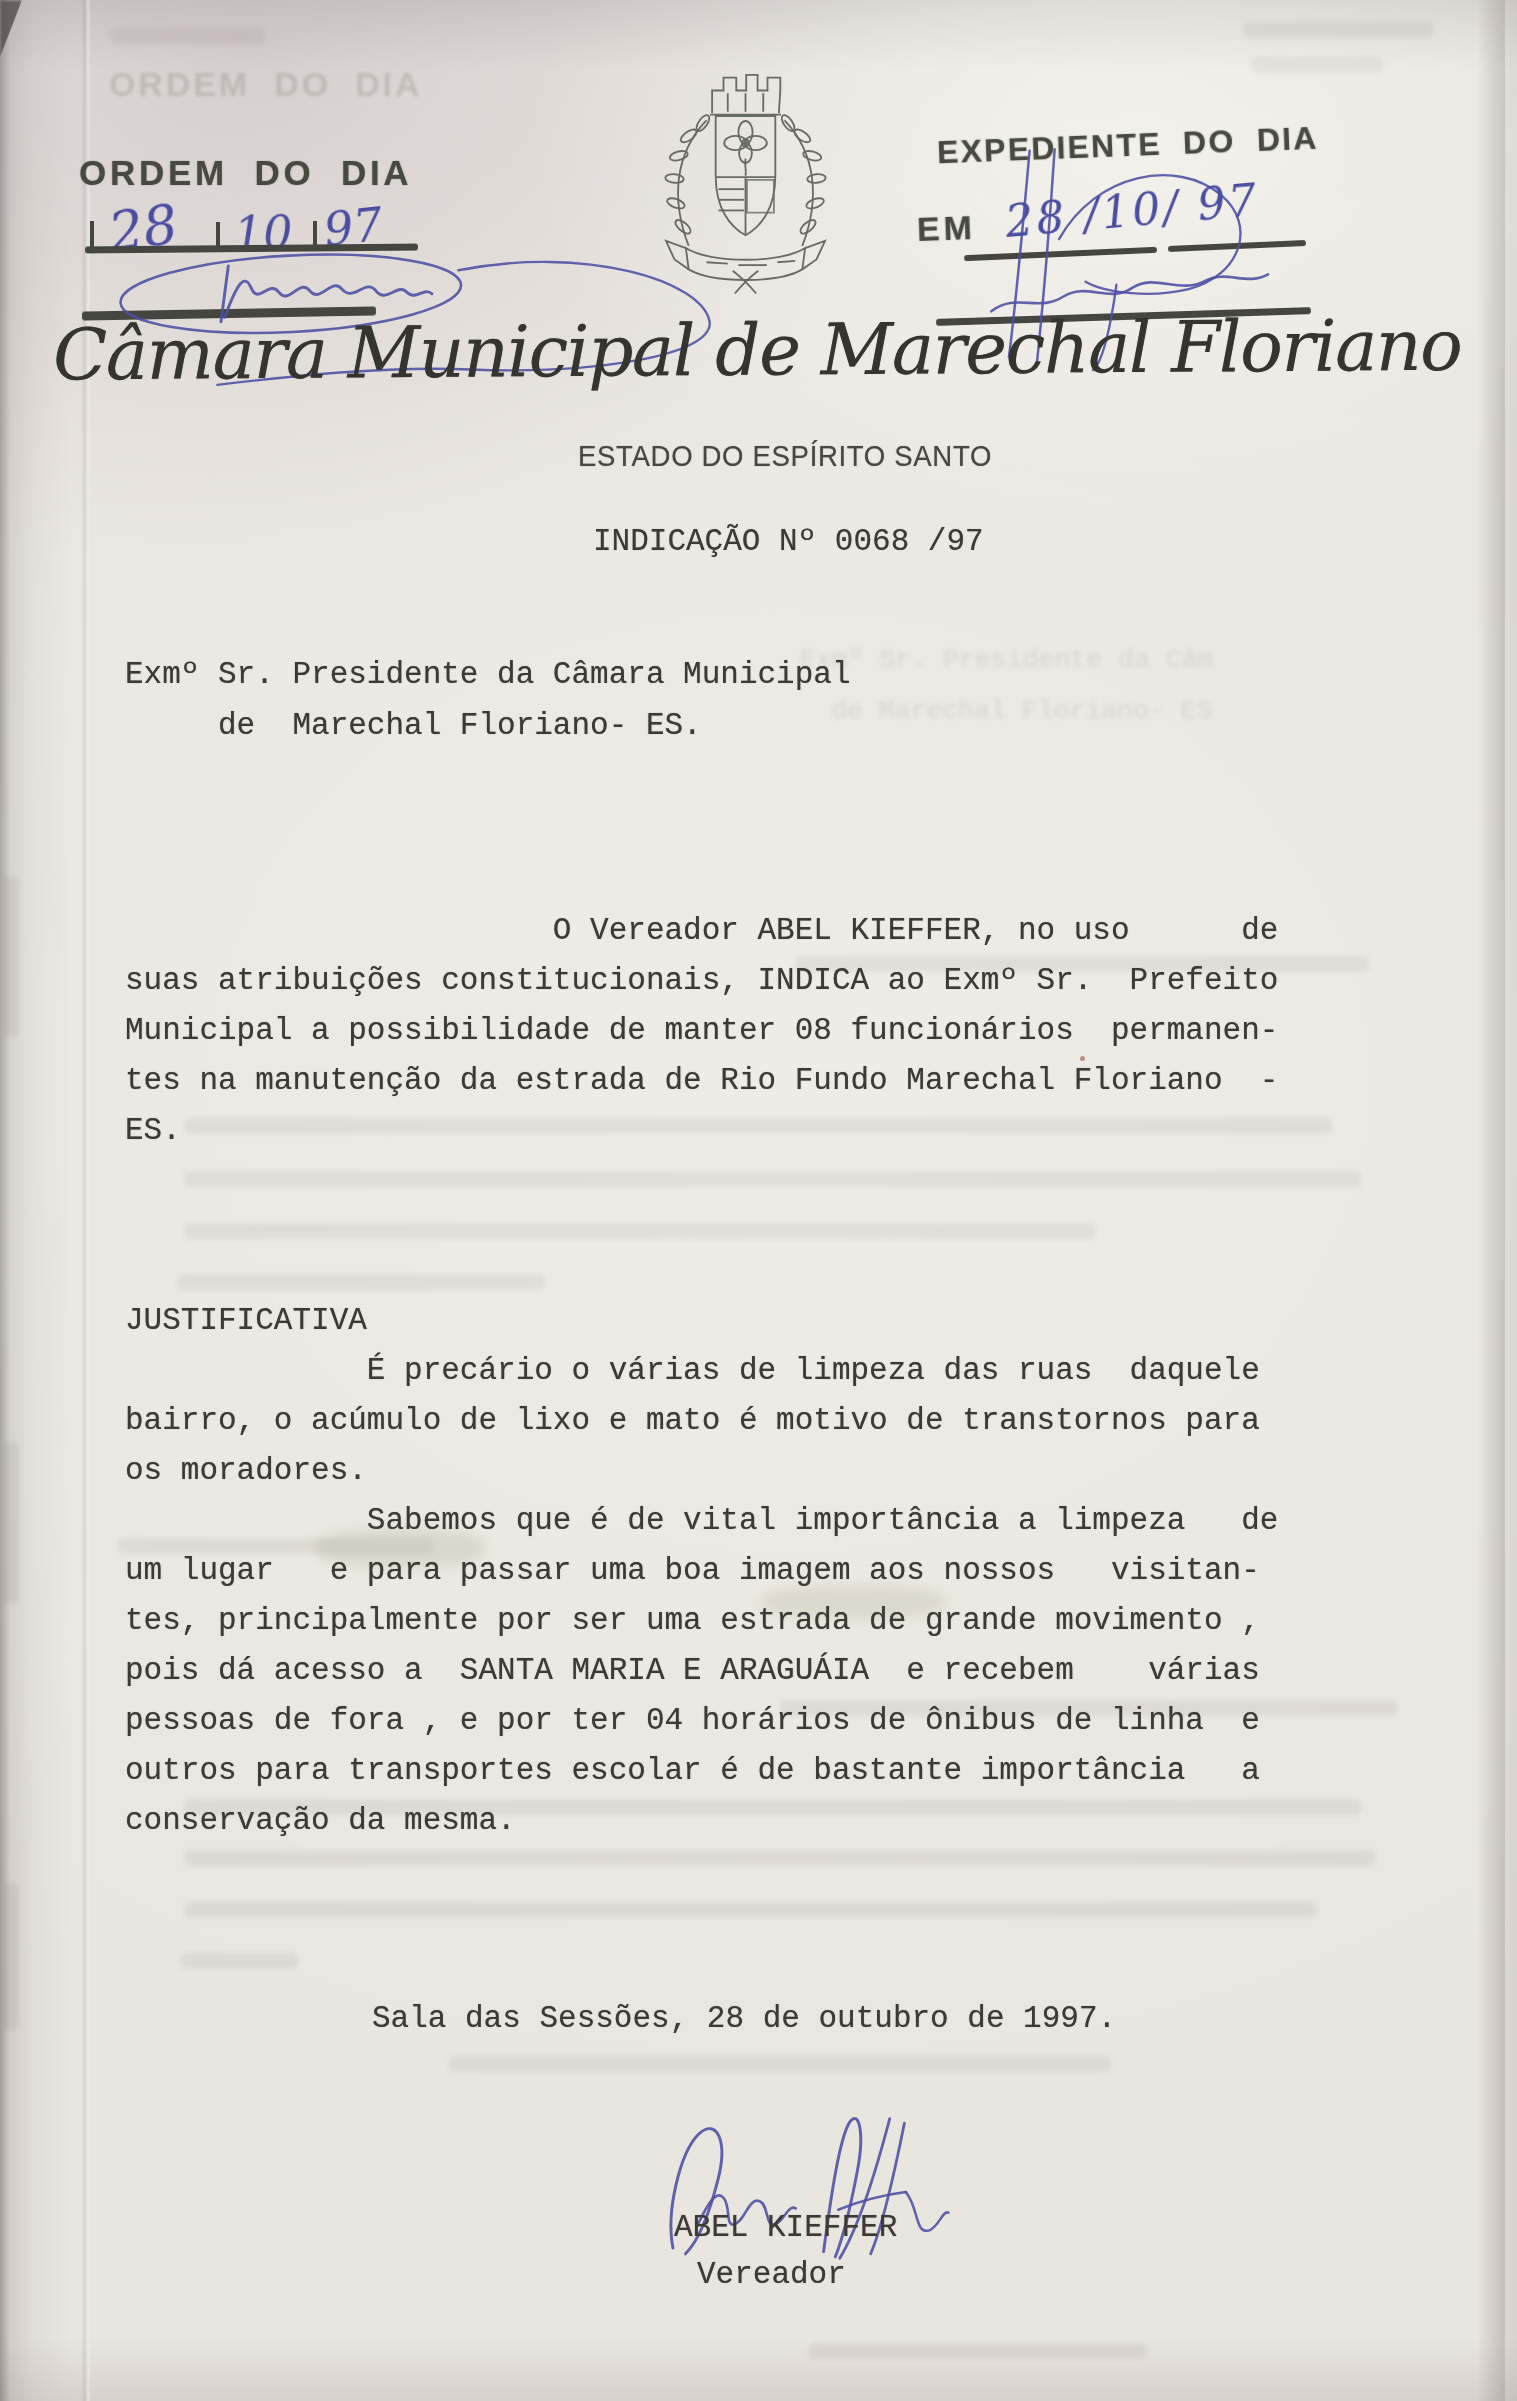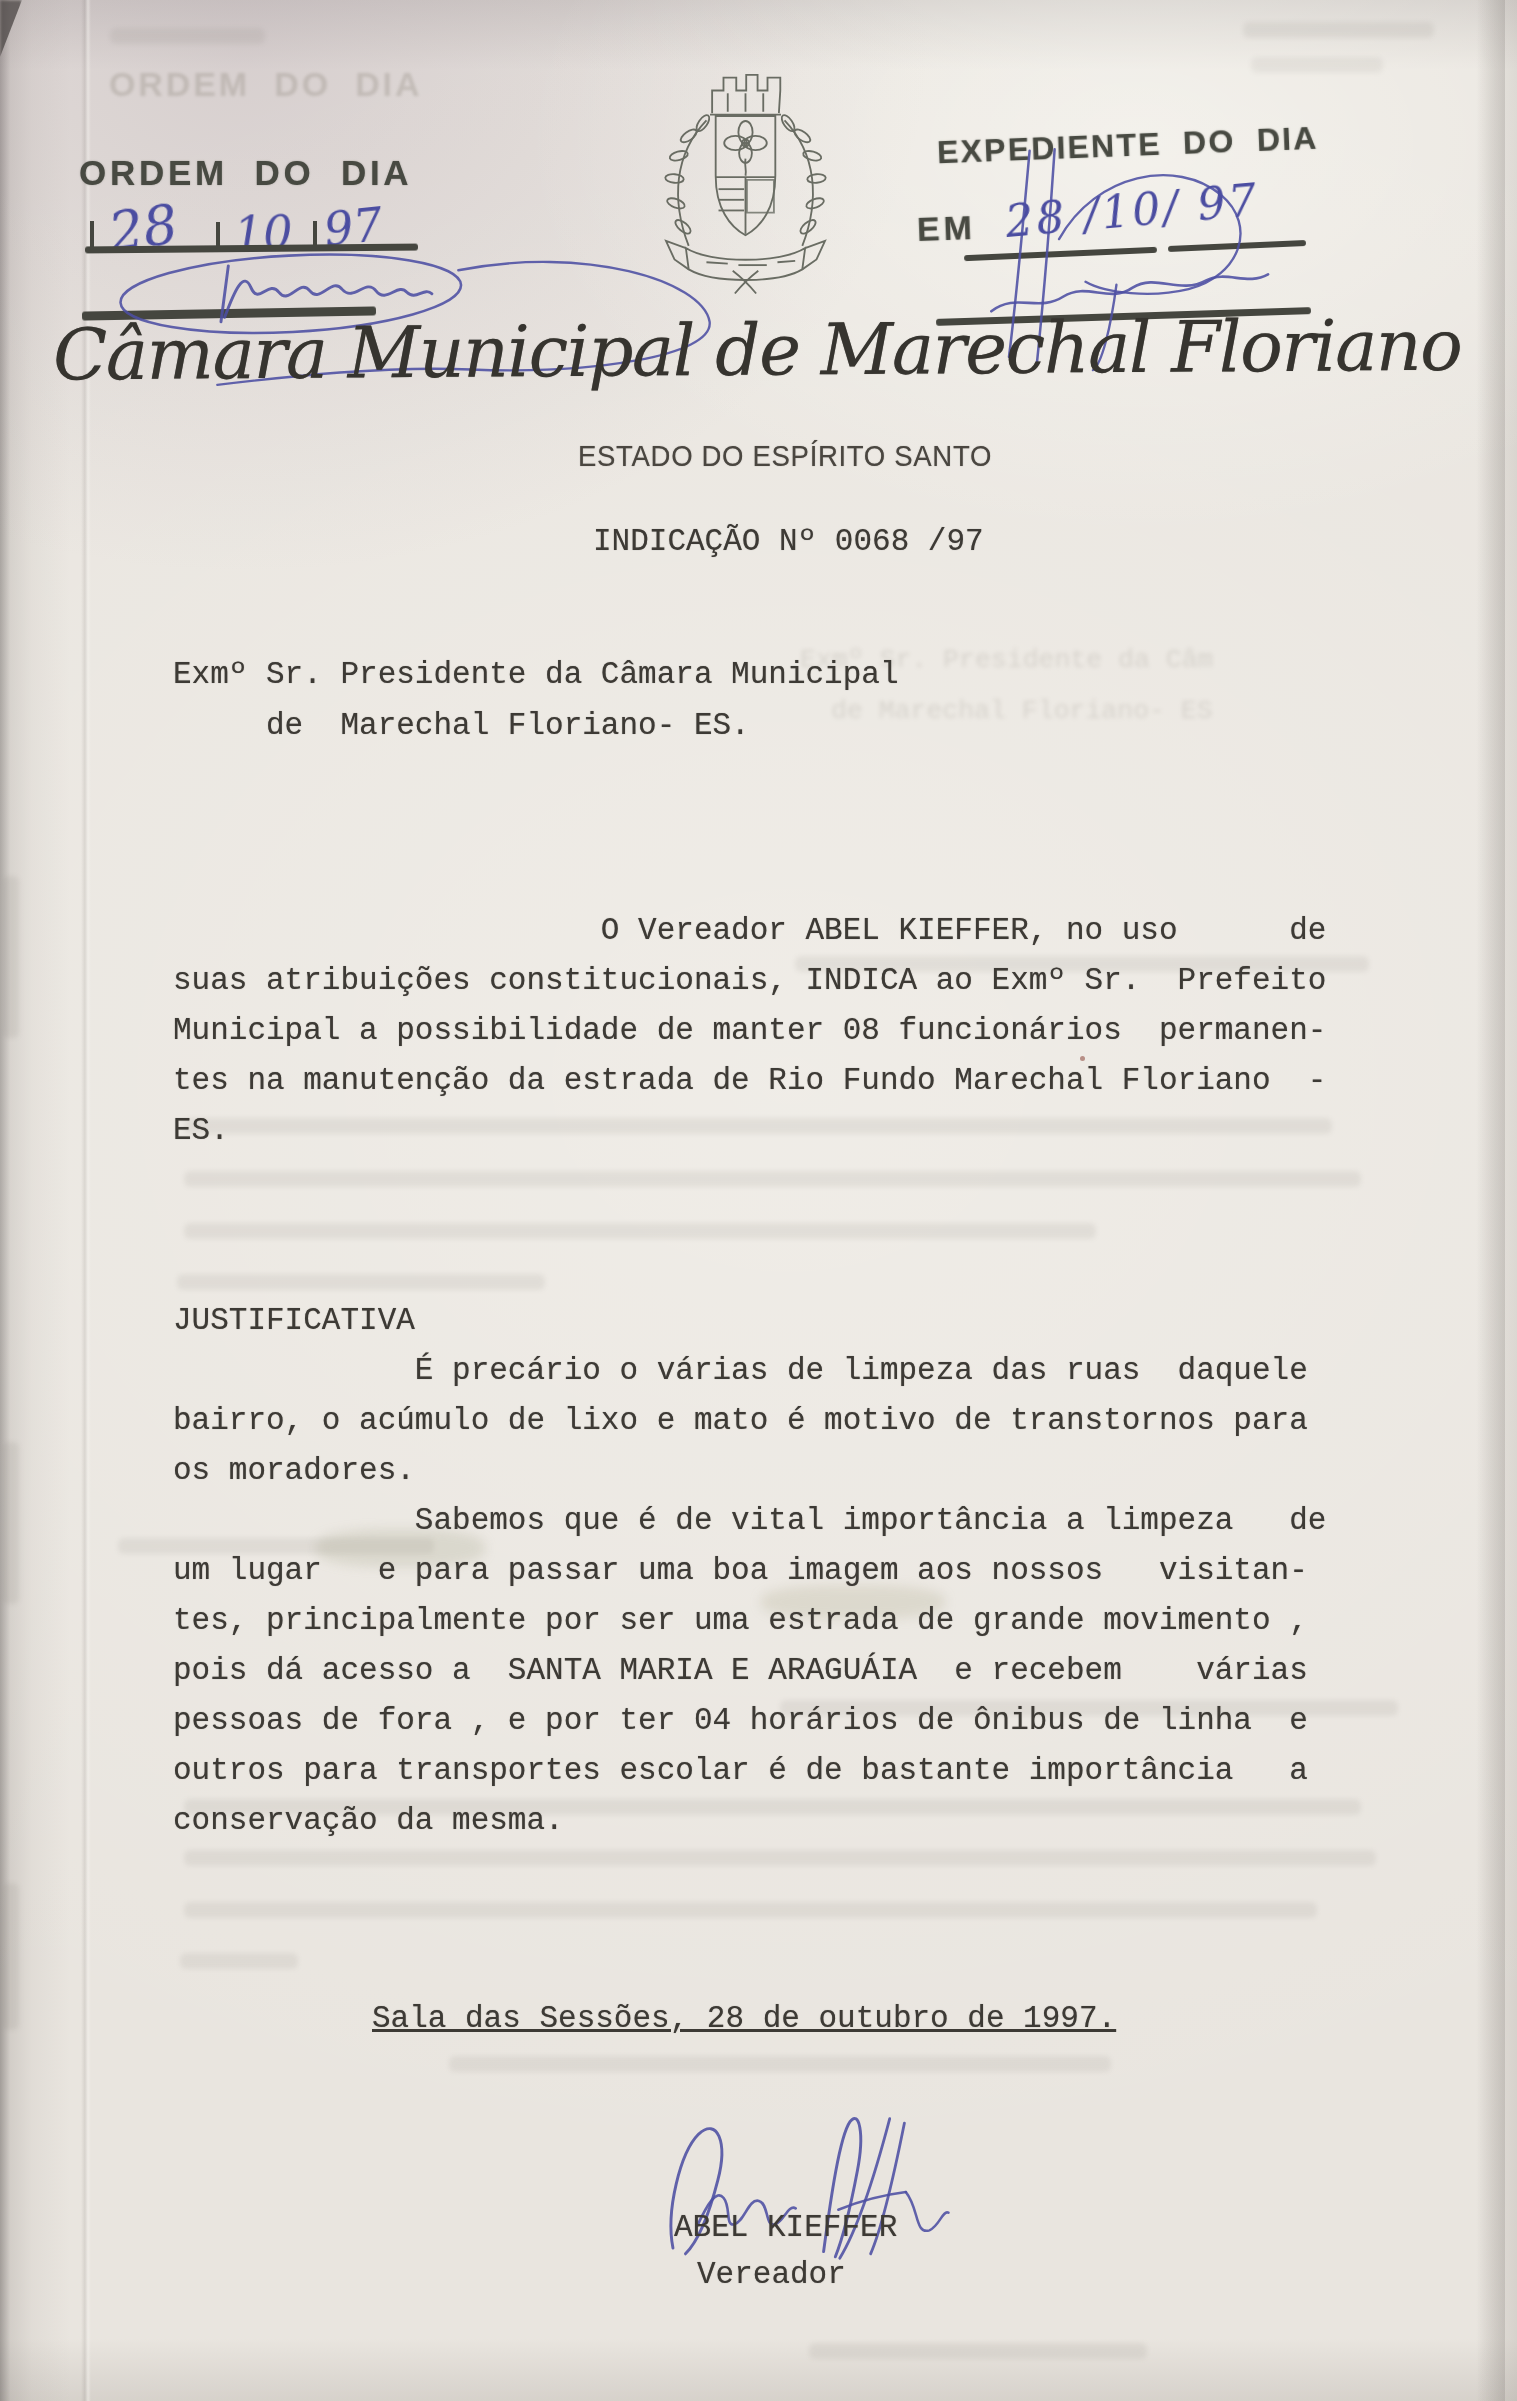--- a/index.html
+++ b/index.html
@@ -20,21 +20,21 @@
   .crease.left{left:81px;width:10.3px;
     background:linear-gradient(90deg, transparent, rgba(108,102,98,.14) 38%, rgba(246,244,240,.45) 70%, transparent);}
   .crease.right{left:1476px;width:29px;
     background:linear-gradient(90deg, transparent, rgba(118,112,106,.14) 60%, rgba(100,94,90,.20));}
   .corner-sliver{position:absolute;left:0;top:0;width:22px;height:57px;background:#4a4543;opacity:.75;
     clip-path:polygon(0 0,100% 0,0 100%);filter:blur(1.5px);}
 
   
   .tw{font-family:"Liberation Mono","DejaVu Sans Mono",monospace;font-size:31px;color:#3d3a35;
       white-space:pre;text-shadow:0 0 0.9px rgba(62,58,52,.55);}
-  .twblock{position:absolute;left:125px;margin-left:48px;}
+  .twblock{position:absolute;left:125px;}
   .twblock .tw{line-height:50px;}
 
   
   .script-title{position:absolute;left:53px;top:309px;width:1295px;
       font-family:"DejaVu Serif",serif;font-style:italic;font-size:71px;letter-spacing:-1.5px;
       color:#36342f;white-space:nowrap;transform:rotate(-.4deg);text-shadow:0 0 0.7px rgba(50,48,44,.6);}
   .state-line{position:absolute;left:578px;top:440px;font-size:29px;letter-spacing:0.7px;color:#4a4640;
       transform:scaleX(.95);transform-origin:left center;text-shadow:0 0 1.1px rgba(70,66,60,.5);}
   .doc-number{position:absolute;left:593px;top:524px;text-align:right;}
 
@@ -59,21 +59,21 @@
   
   .gbar{position:absolute;height:16px;background:#7b766e;opacity:.11;filter:blur(2.9px);border-radius:5.9px;}
   .gbar.v{transform:rotate(90deg);transform-origin:left top;}
   .gstamp{position:absolute;left:109px;top:65px;font-size:34px;font-weight:bold;letter-spacing:2.9px;
       word-spacing:11.8px;color:#8a8377;opacity:.30;filter:blur(1.8px);}
   .gtext{position:absolute;font-family:"Liberation Mono",monospace;font-size:26.5px;color:#8b857c;
       opacity:.22;filter:blur(2.2px);white-space:nowrap;overflow:hidden;}
   .stain{position:absolute;filter:blur(5.2px);border-radius:40%;}
   .speck{position:absolute;width:5.2px;height:5.2px;border-radius:50%;background:#8a4438;opacity:.55;}
 
-  .closing-line{position:absolute;left:372px;top:2001px;text-decoration:underline;}
+  .closing-line{position:absolute;left:372px;top:2001px;}
   .sig-name{position:absolute;left:674px;top:2210px;}
   .sig-role{position:absolute;left:697px;top:2257px;}
 </style>
 </head>
 <body>
 
 <div id="page">
 
   <div class="corner-sliver"></div>
   <div class="crease left"></div>

